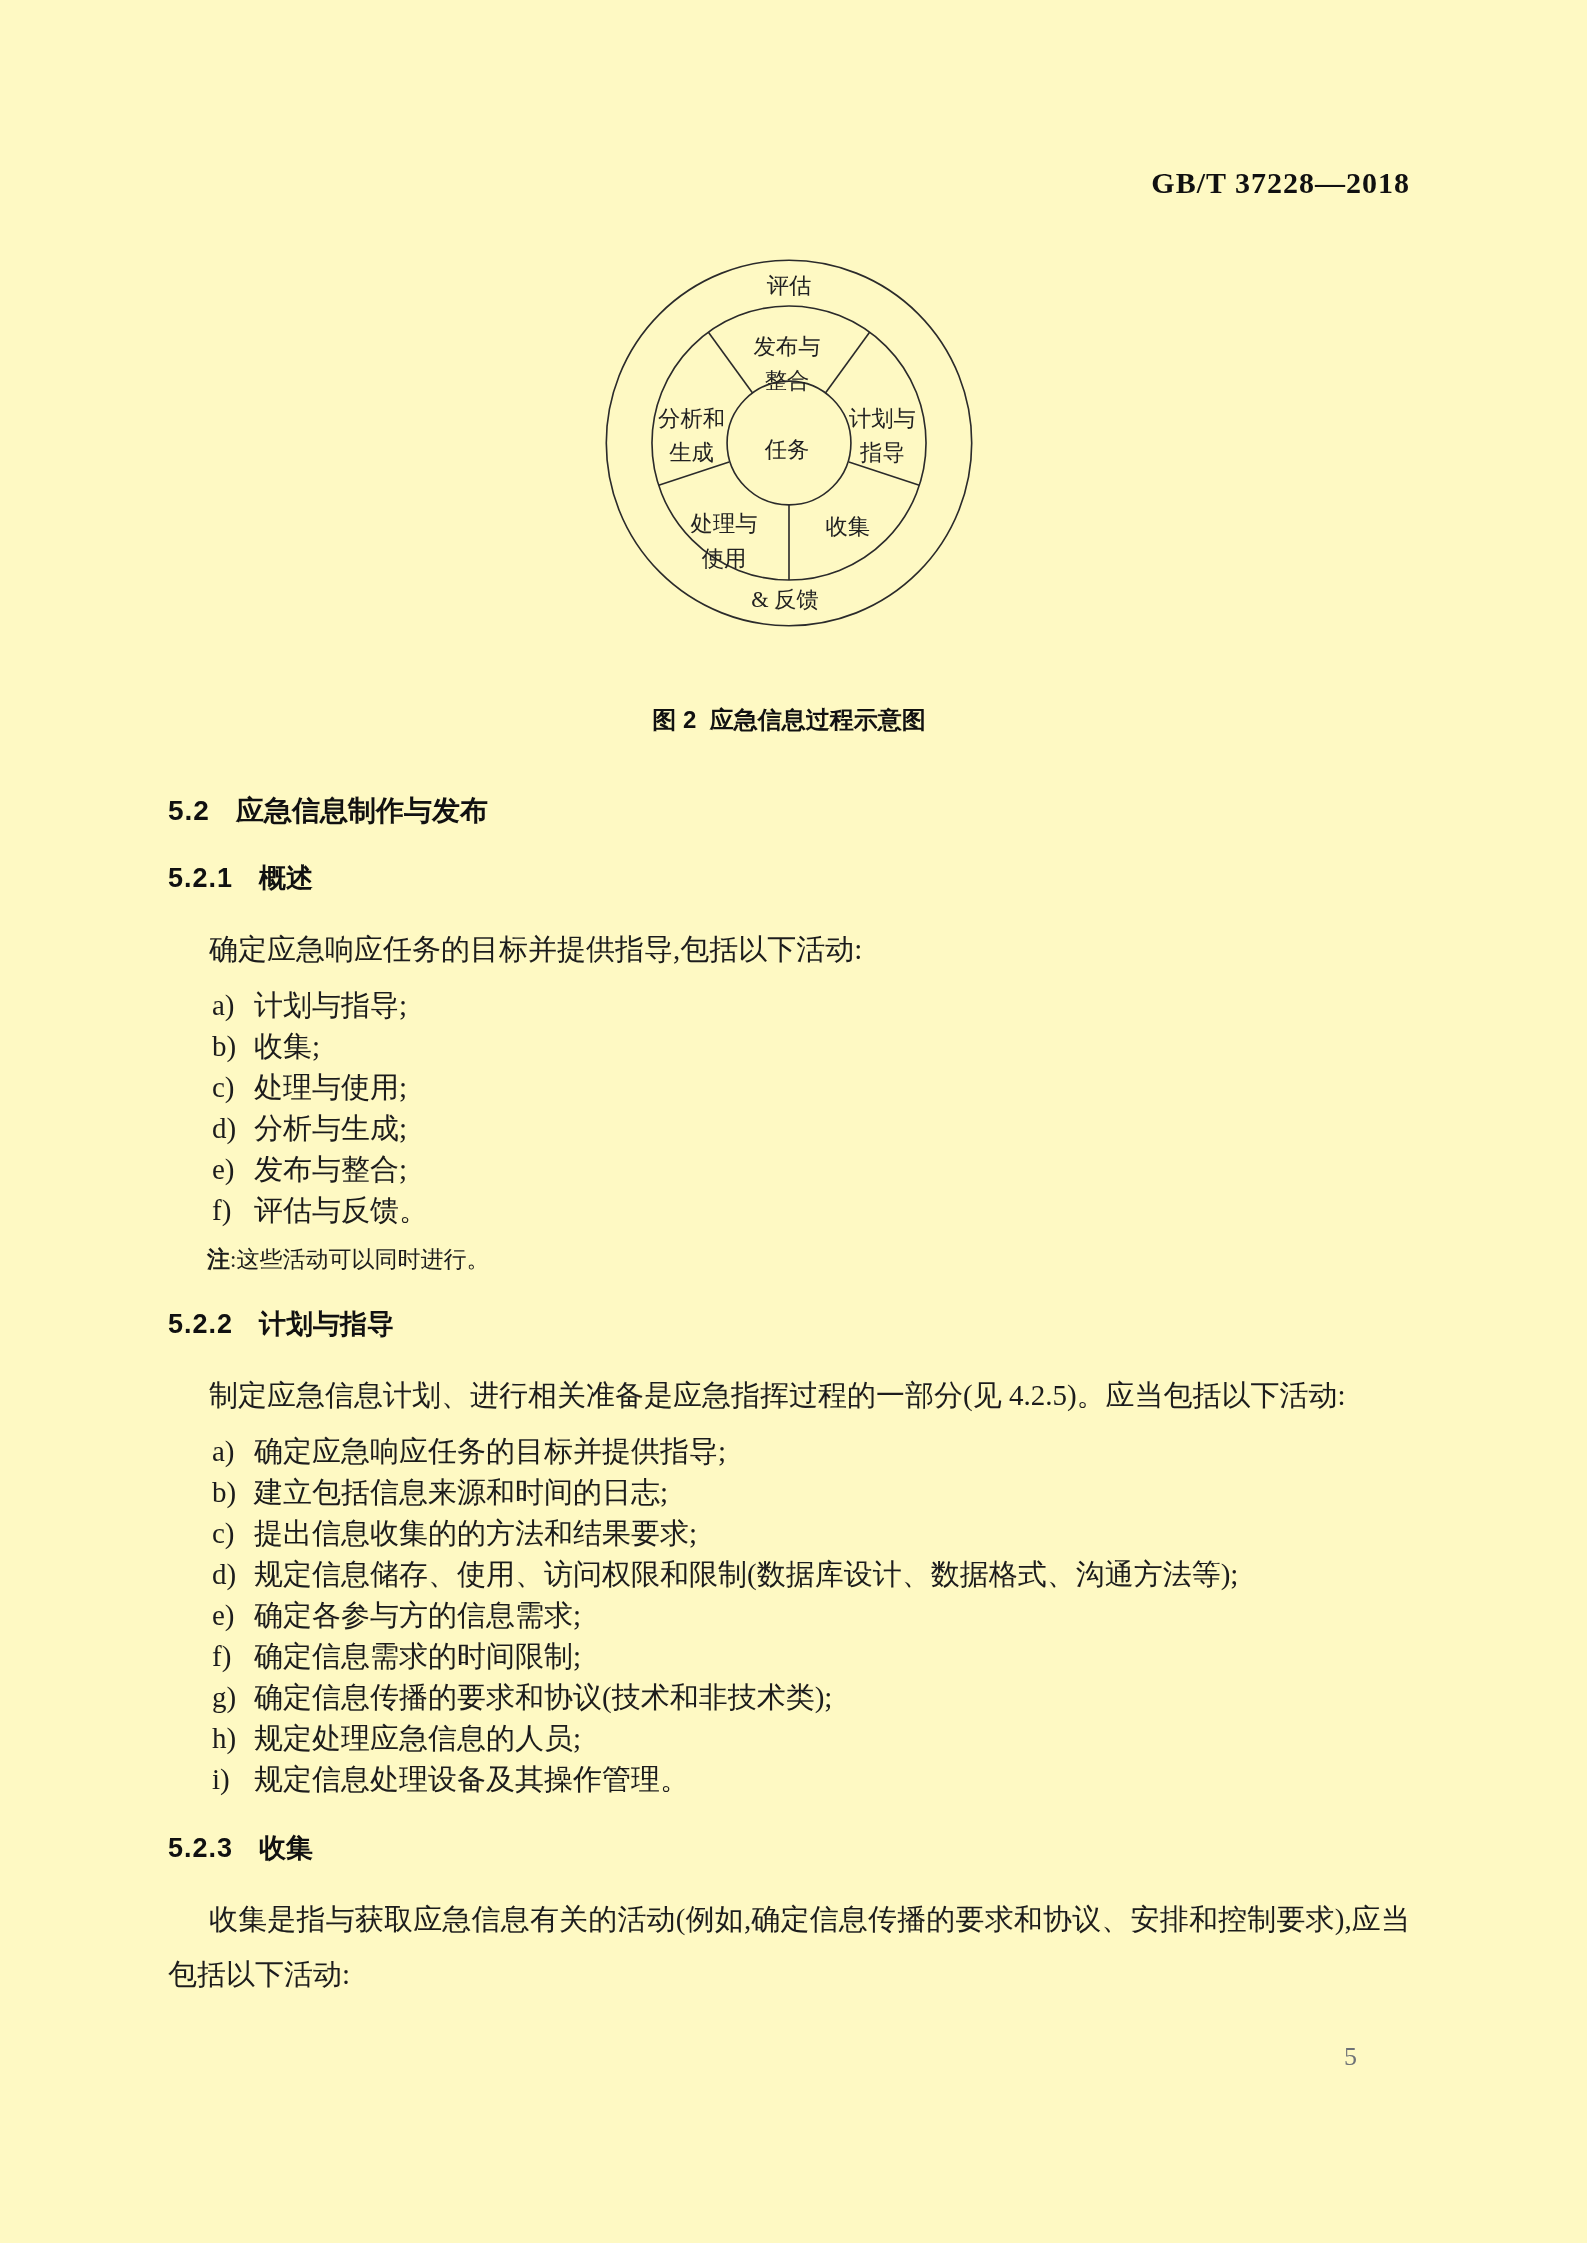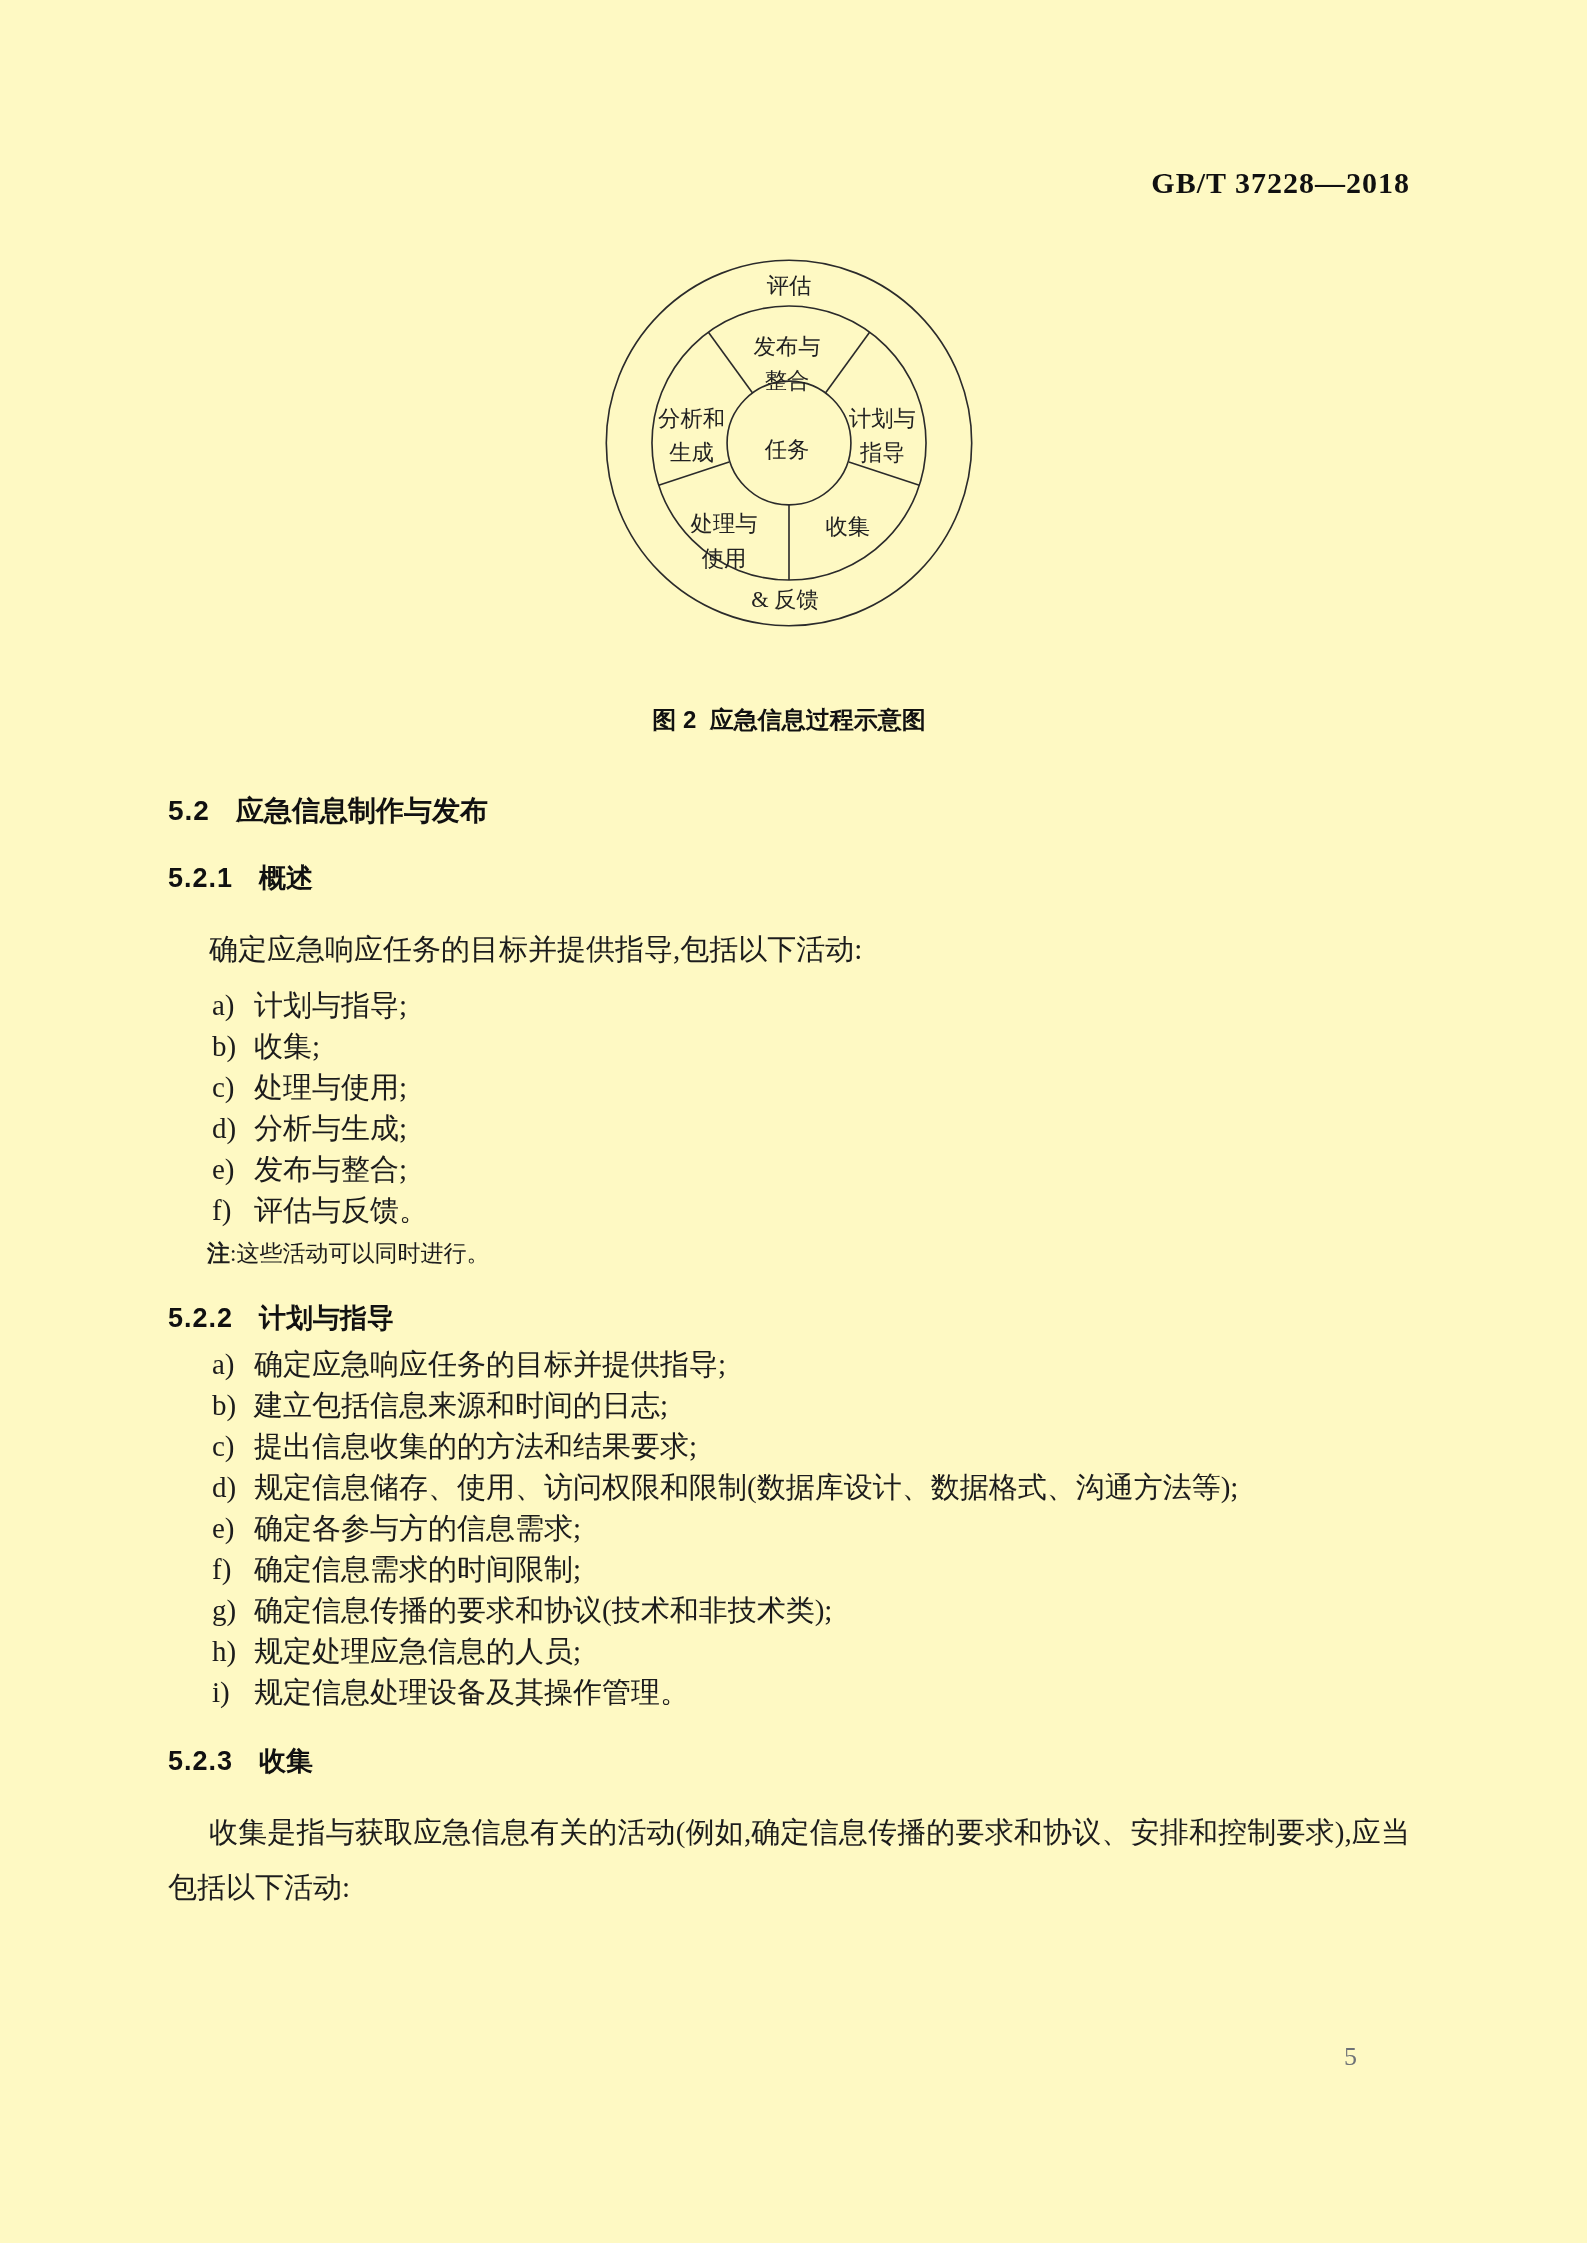--- a/index.html
+++ b/index.html
@@ -67,21 +67,21 @@
     font-size: 29px;
     line-height: 41px;
     color: #1c1c1c;
   }
   .li-roomy .li { line-height: 45px; }
   .li-label {
     display: inline-block;
     width: 42px;
   }
   .note {
-    margin-top: 6px;
+    margin-top: 12px;
     padding-left: 39px;
     font-size: 23px;
     line-height: 32px;
     color: #1c1c1c;
   }
   .note-label { font-family: "Liberation Sans", sans-serif; font-weight: bold; }
   .page-number {
     position: absolute;
     top: 2042px;
     left: 1344px;
@@ -154,20 +154,21 @@
     </div>
 
     <div class="note">
       <span class="note-label">注</span><span>:这些活动可以同时进行。</span>
     </div>
 
     <div class="h3">
       <span class="sec-num">5.2.2</span><span>计划与指导</span>
     </div>
 
+    <div class="para">制定应急信息计划、进行相关准备是应急指挥过程的一部分(见 4.2.5)。应当包括以下活动:</div>
 
     <div class="item-list">
       <div class="li"><span class="li-label">a)</span><span>确定应急响应任务的目标并提供指导;</span></div>
       <div class="li"><span class="li-label">b)</span><span>建立包括信息来源和时间的日志;</span></div>
       <div class="li"><span class="li-label">c)</span><span>提出信息收集的的方法和结果要求;</span></div>
       <div class="li"><span class="li-label">d)</span><span>规定信息储存、使用、访问权限和限制(数据库设计、数据格式、沟通方法等);</span></div>
       <div class="li"><span class="li-label">e)</span><span>确定各参与方的信息需求;</span></div>
       <div class="li"><span class="li-label">f)</span><span>确定信息需求的时间限制;</span></div>
       <div class="li"><span class="li-label">g)</span><span>确定信息传播的要求和协议(技术和非技术类);</span></div>
       <div class="li"><span class="li-label">h)</span><span>规定处理应急信息的人员;</span></div>

